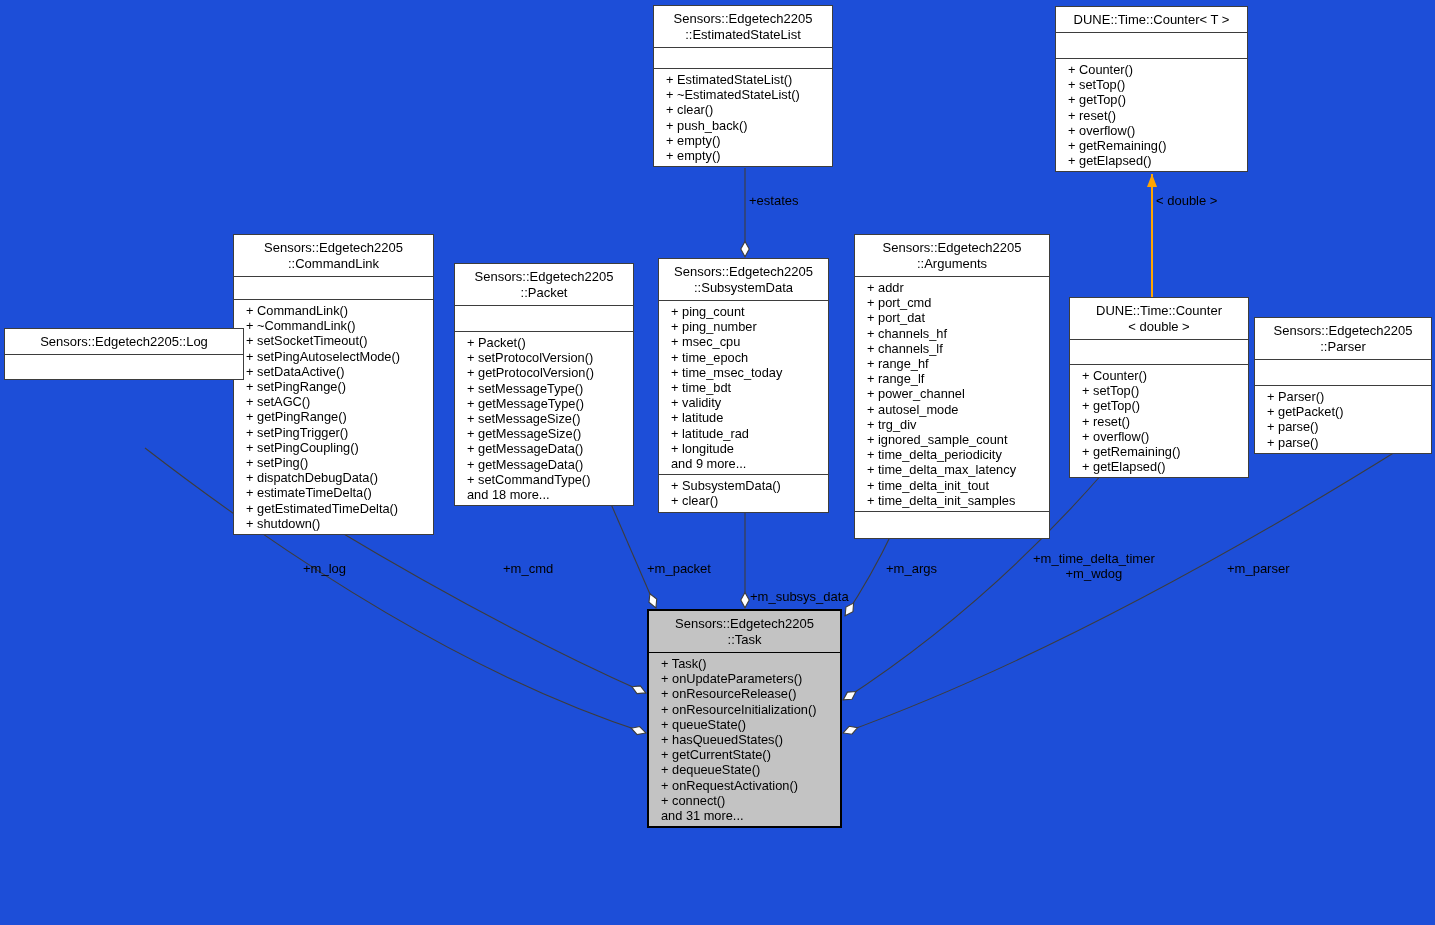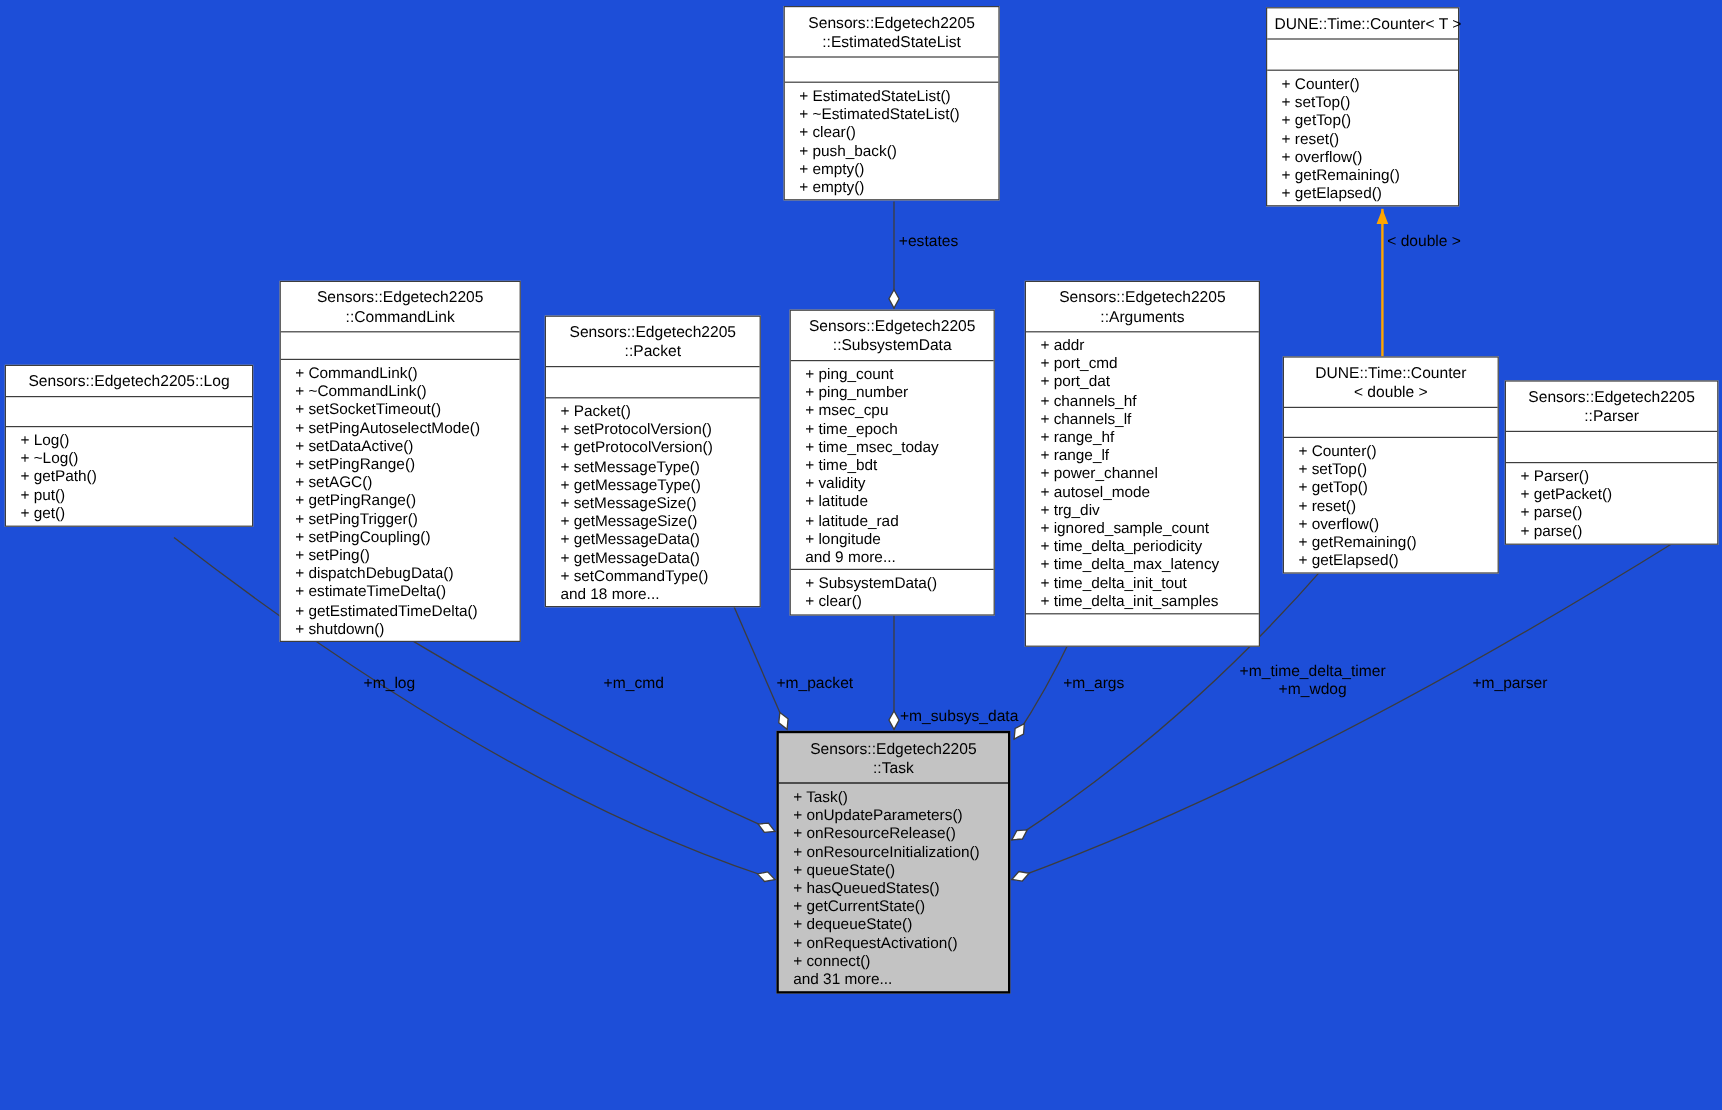--- a/index.html
+++ b/index.html
@@ -81,21 +81,21 @@
         <div class="cb-sec" style="height: 21px; padding: 0px;"></div>
         <div class="cb-sec">
           <div>+ EstimatedStateList()</div>
           <div>+ ~EstimatedStateList()</div>
           <div>+ clear()</div>
           <div>+ push_back()</div>
           <div>+ empty()</div>
           <div>+ empty()</div>
         </div>
       </div>
-      <div class="classbox" style="left: 1055px; top: 6px; width: 161px;">
+      <div class="classbox" style="left: 1055px; top: 6px; width: 193px;">
         <div class="cb-title">
           <div>DUNE::Time::Counter&lt; T &gt;</div>
         </div>
         <div class="cb-sec" style="height: 26px; padding: 0px;"></div>
         <div class="cb-sec">
           <div>+ Counter()</div>
           <div>+ setTop()</div>
           <div>+ getTop()</div>
           <div>+ reset()</div>
           <div>+ overflow()</div>
@@ -120,32 +120,25 @@
           <div>+ getPingRange()</div>
           <div>+ setPingTrigger()</div>
           <div>+ setPingCoupling()</div>
           <div>+ setPing()</div>
           <div>+ dispatchDebugData()</div>
           <div>+ estimateTimeDelta()</div>
           <div>+ getEstimatedTimeDelta()</div>
           <div>+ shutdown()</div>
         </div>
       </div>
-      <div class="classbox" style="left: 4px; top: 304px; width: 207px;">
+      <div class="classbox" style="left: 4px; top: 328px; width: 240px;">
         <div class="cb-title">
           <div>Sensors::Edgetech2205::Log</div>
         </div>
         <div class="cb-sec" style="height: 25px; padding: 0px;"></div>
-        <div class="cb-sec">
-          <div>+ Log()</div>
-          <div>+ ~Log()</div>
-          <div>+ getPath()</div>
-          <div>+ put()</div>
-          <div>+ get()</div>
-        </div>
       </div>
       <div class="classbox" style="left: 454px; top: 263px; width: 180px;">
         <div class="cb-title">
           <div>Sensors::Edgetech2205</div>
           <div>::Packet</div>
         </div>
         <div class="cb-sec" style="height: 26px; padding: 0px;"></div>
         <div class="cb-sec">
           <div>+ Packet()</div>
           <div>+ setProtocolVersion()</div>

